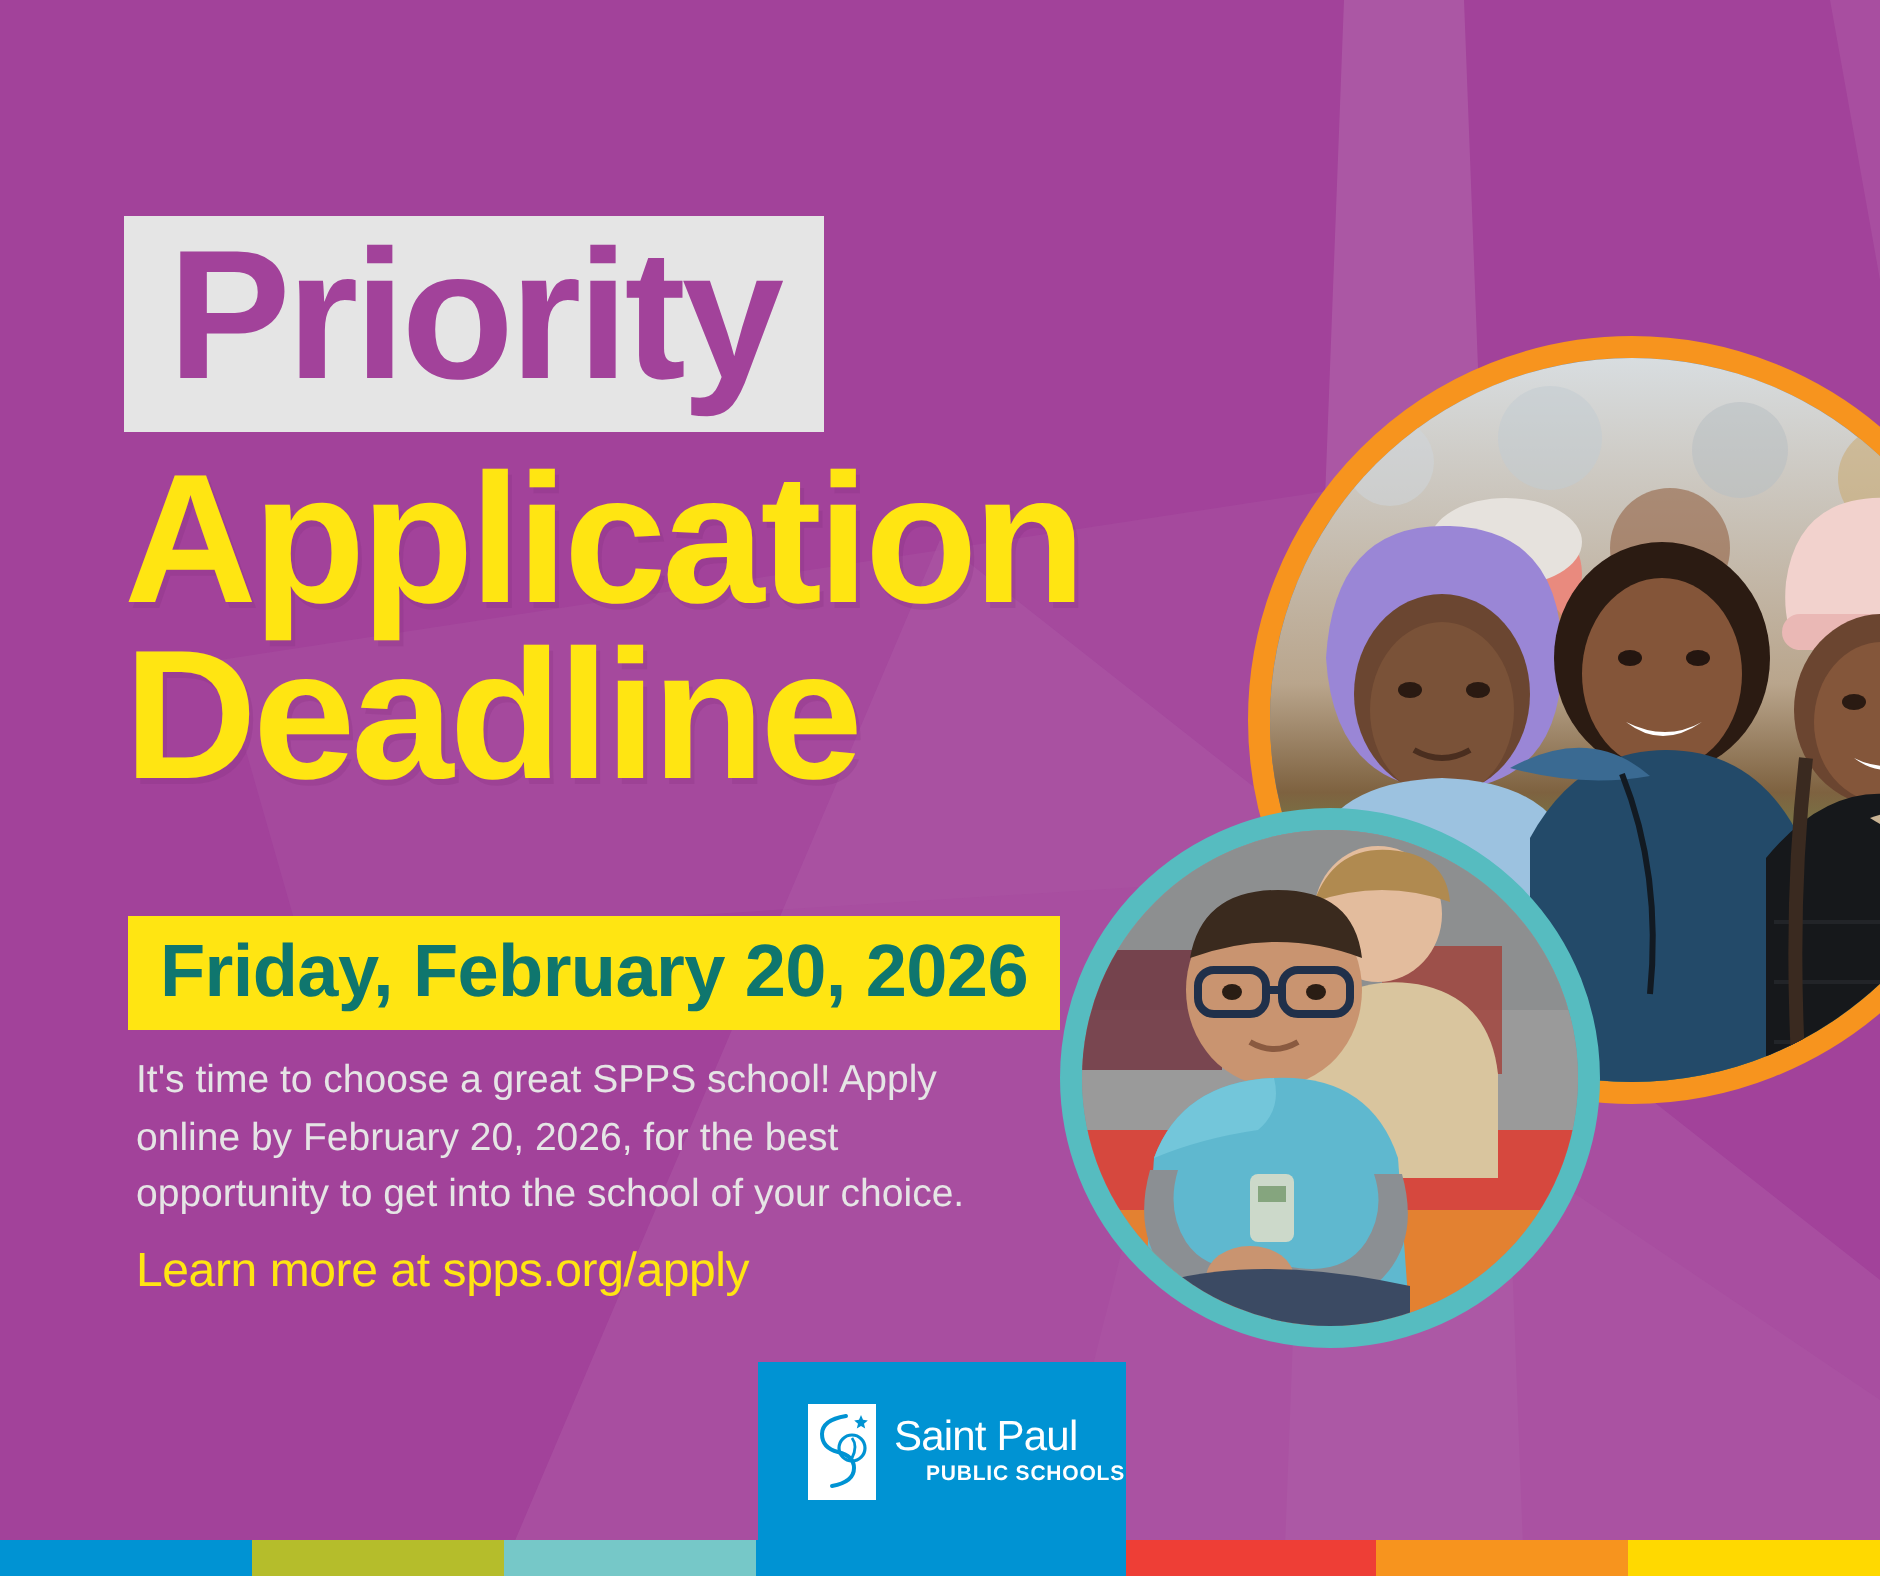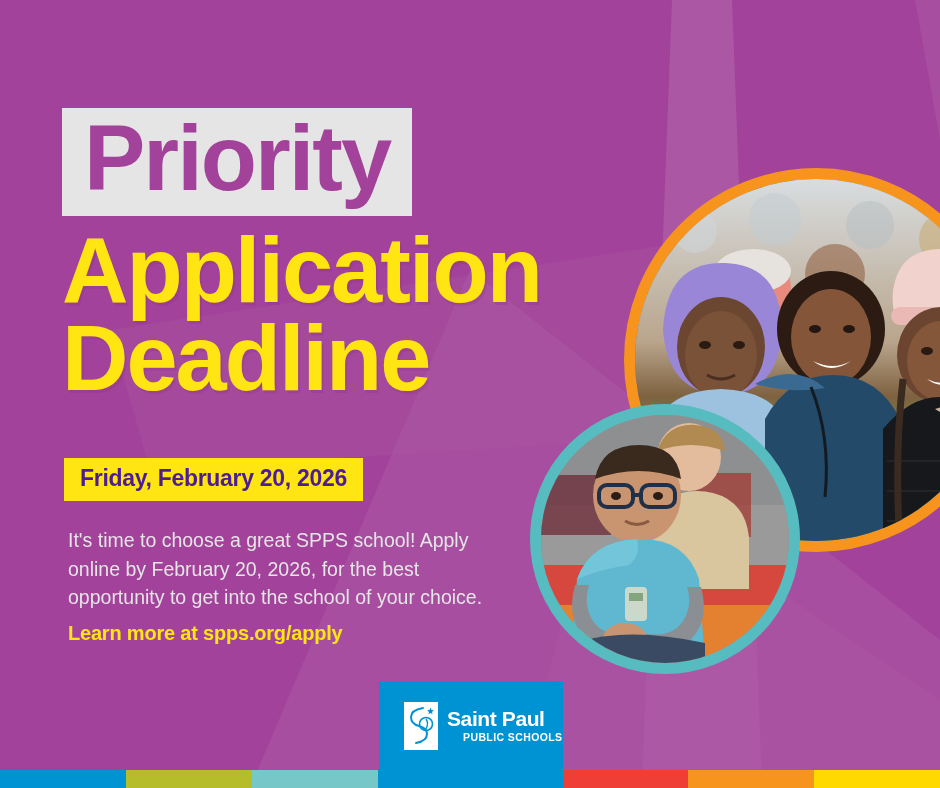--- a/index.html
+++ b/index.html
@@ -49,44 +49,44 @@
     text-shadow:2px 3px 0 rgba(120,40,115,0.18);
   }
   #line-application { margin-top:8px; }
   #line-deadline { margin-top:-6px; }
 
   
   .date-wrap { position:absolute; left:64px; top:458px; }
   .date-box {
     display:inline-block;
     background:#ffe512;
-    color:#4c1d95;
-    font-size:23px;
+    color:#0f766e;
+    font-size:37px;
     font-weight:bold;
     letter-spacing:-0.3px;
     padding:9px 16px 11px 16px;
     line-height:1;
   }
 
   
   .body-copy {
     position:absolute; left:68px; top:526px;
     width:430px;
     color:#e5e5e5;
     font-size:19.5px;
     line-height:1.47;
     font-weight:400;
   }
 
   
   .learn-more {
     position:absolute; left:68px; top:622px;
     color:#ffe512;
-    font-size:20px;
-    font-weight:bold;
+    font-size:24px;
+    font-weight:normal;
     letter-spacing:-0.2px;
   }
 
   
   .circle {
     position:absolute;
     border-radius:50%;
     overflow:hidden;
   }
   #photo-circle-top {
@@ -119,21 +119,21 @@
   #logo-mark {
     width:34px; height:48px;
     background:#ffffff;
     position:relative;
     flex:0 0 auto;
   }
   #logo-words { margin-left:9px; }
   #logo-title {
     color:#ffffff;
     font-size:21px;
-    font-weight:bold;
+    font-weight:normal;
     letter-spacing:-0.4px;
     line-height:1;
     font-family:"Liberation Sans", sans-serif;
   }
   #logo-sub {
     color:#ffffff;
     font-size:10.5px;
     font-weight:bold;
     letter-spacing:0.4px;
     line-height:1;

